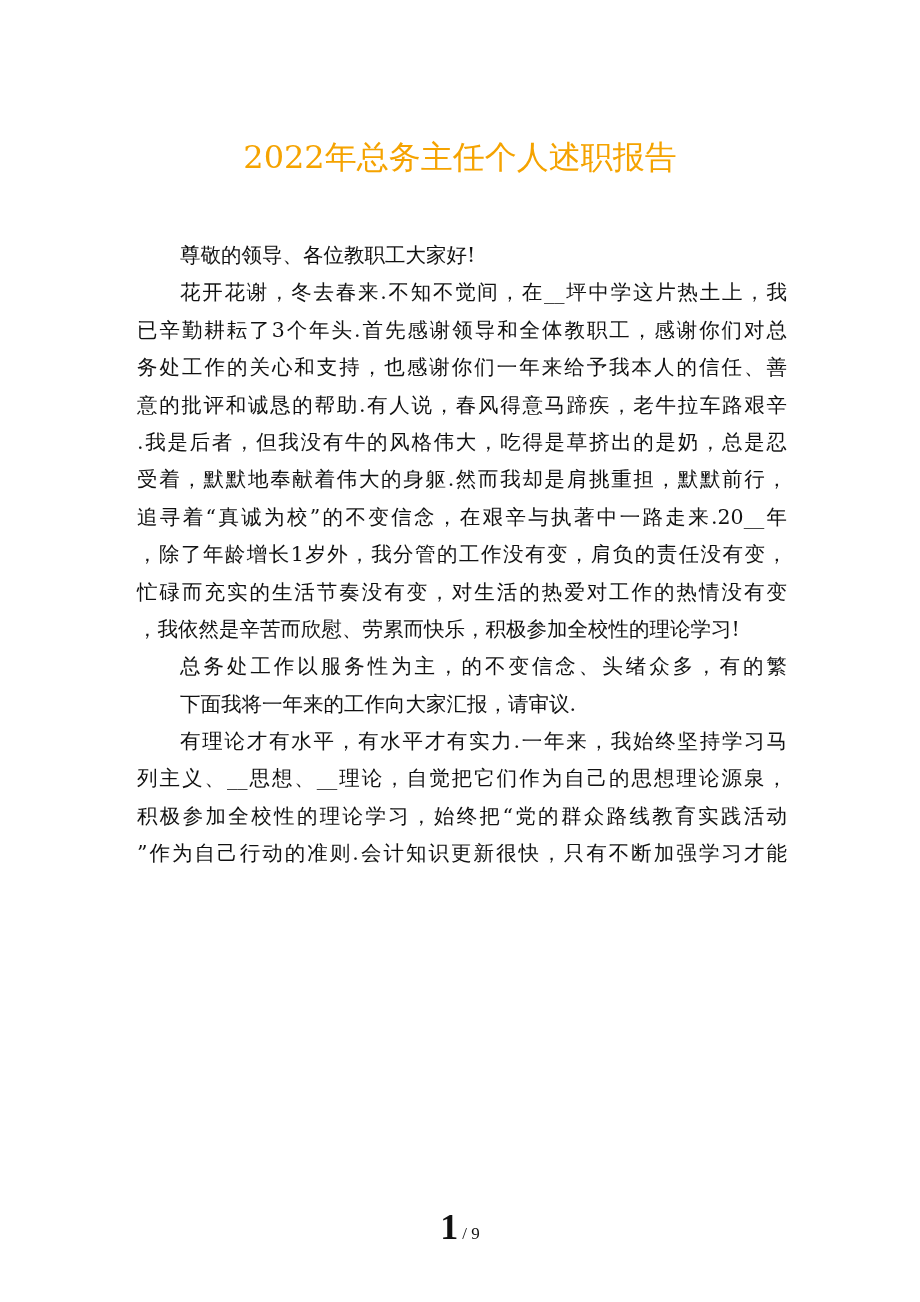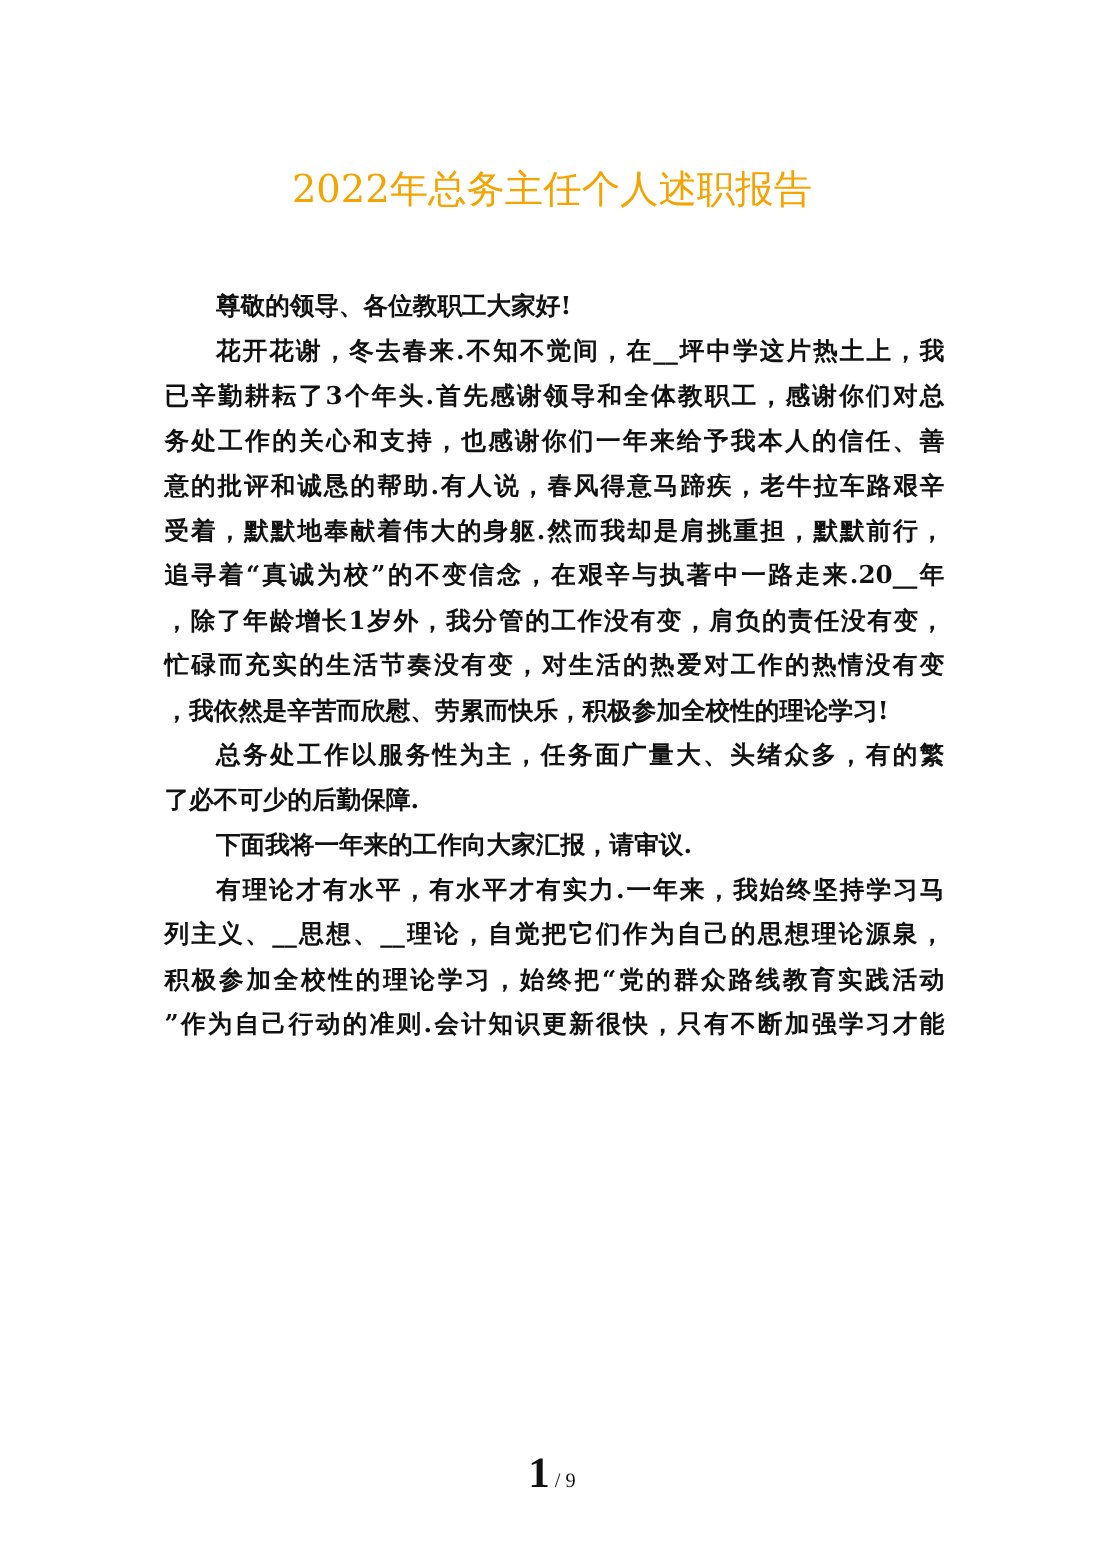--- a/index.html
+++ b/index.html
@@ -37,21 +37,20 @@
       top: 237px;
       width: 650px;
       font-size: 20.5px;
       line-height: 37.4px;
     }
     .line {
       white-space: nowrap;
       height: 37.4px;
       text-align: justify;
       text-align-last: justify;
-      font-weight: bold;
     }
     .line.last {
       text-align-last: left;
     }
     .line.indent {
       padding-left: 43px;
     }
     .page-number {
       position: absolute;
       left: 0; right: 0;
@@ -72,27 +71,27 @@
 
 <div class="page">
   <h1 class="doc-title">2022年总务主任个人述职报告</h1>
 
   <div class="body-text" id="body-text">
       <div class="line indent last">尊敬的领导、各位教职工大家好!</div>
       <div class="line indent">花开花谢，冬去春来.不知不觉间，在__坪中学这片热土上，我</div>
       <div class="line">已辛勤耕耘了3个年头.首先感谢领导和全体教职工，感谢你们对总</div>
       <div class="line">务处工作的关心和支持，也感谢你们一年来给予我本人的信任、善</div>
       <div class="line">意的批评和诚恳的帮助.有人说，春风得意马蹄疾，老牛拉车路艰辛</div>
+      <div class="line">.我是后者，但我没有牛的风格伟大，吃得是草挤出的是奶，总是忍</div>
       <div class="line">受着，默默地奉献着伟大的身躯.然而我却是肩挑重担，默默前行，</div>
       <div class="line">追寻着“真诚为校”的不变信念，在艰辛与执著中一路走来.20__年</div>
       <div class="line">，除了年龄增长1岁外，我分管的工作没有变，肩负的责任没有变，</div>
       <div class="line">忙碌而充实的生活节奏没有变，对生活的热爱对工作的热情没有变</div>
       <div class="line last">，我依然是辛苦而欣慰、劳累而快乐，积极参加全校性的理论学习!</div>
-      <div class="line indent">总务处工作以服务性为主，任务面广量大、头绪众多，有的繁</div>
-      <div class="line last">了必不可少的后勤保障.</div>
+      <div class="line indent">总务处工作以服务性为主，的不变信念、头绪众多，有的繁</div>
       <div class="line indent last">下面我将一年来的工作向大家汇报，请审议.</div>
       <div class="line indent">有理论才有水平，有水平才有实力.一年来，我始终坚持学习马</div>
       <div class="line">列主义、__思想、__理论，自觉把它们作为自己的思想理论源泉，</div>
       <div class="line">积极参加全校性的理论学习，始终把“党的群众路线教育实践活动</div>
       <div class="line">”作为自己行动的准则.会计知识更新很快，只有不断加强学习才能</div>
     </div>
 
   <div class="page-number">
     <span class="current">1</span>
     <span class="total">/ 9</span>

